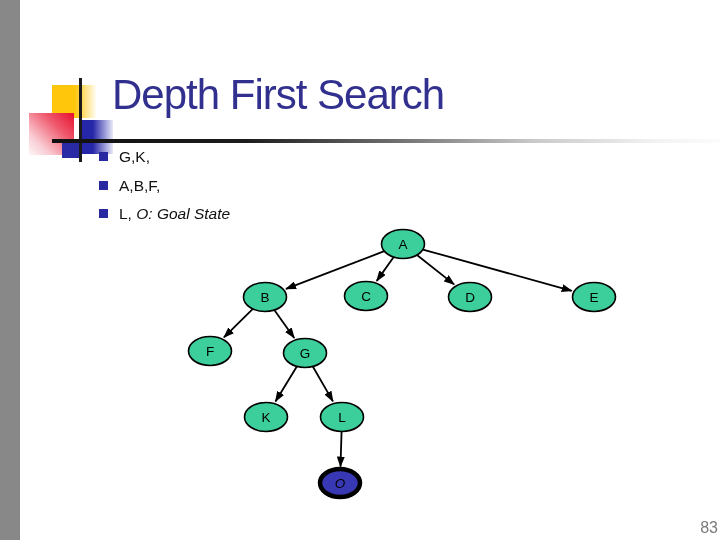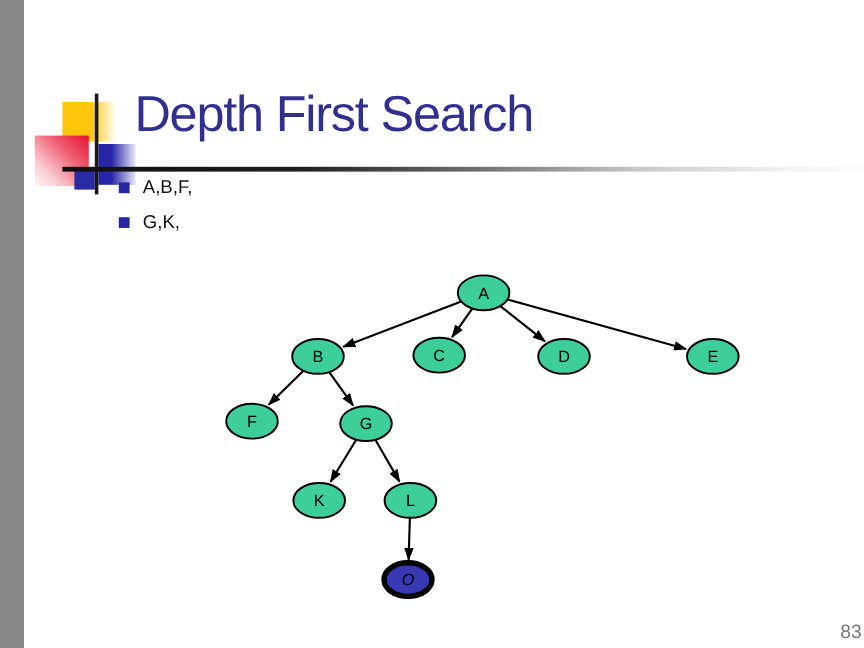--- a/index.html
+++ b/index.html
@@ -46,28 +46,32 @@
   <div class="dec blue-sq"></div>
   <div class="dec blue-sq-sm"></div>
   <div class="dec v-line"></div>
   <div class="dec h-line"></div>
 
   <div class="title">Depth First Search</div>
 
   <div class="bullets">
     <div class="bullet-row">
       <span class="bullet-sq"></span>
+      <span class="bullet-text"><span class="plain">G,K,</span><span class="it"></span></span>
+    </div>
+
+    <div class="bullet-row">
+      <span class="bullet-sq"></span>
       <span class="bullet-text"><span class="plain">A,B,F,</span><span class="it"></span></span>
     </div>
 
     <div class="bullet-row">
       <span class="bullet-sq"></span>
-      <span class="bullet-text"><span class="plain">G,K,</span><span class="it"></span></span>
+      <span class="bullet-text"><span class="plain">L, </span><span class="it">O: Goal State</span></span>
     </div>
-
   </div>
 
   <svg class="tree-svg" width="720" height="540" viewBox="0 0 720 540">
     <defs>
       <marker id="arrow" viewBox="0 0 11 8" markerWidth="11" markerHeight="8" refX="10" refY="4" orient="auto" markerUnits="userSpaceOnUse">
         <path d="M0,0 L11,4 L0,8 Z" fill="#000"></path>
       </marker>
     </defs>
     <g id="tree-edges">
         <line x1="364.3169921254999" y1="251.1753580967283" x2="266.0168074805697" y2="288.9283275618102" stroke="#000000" stroke-width="1.8" marker-end="url(#arrow)"></line>

